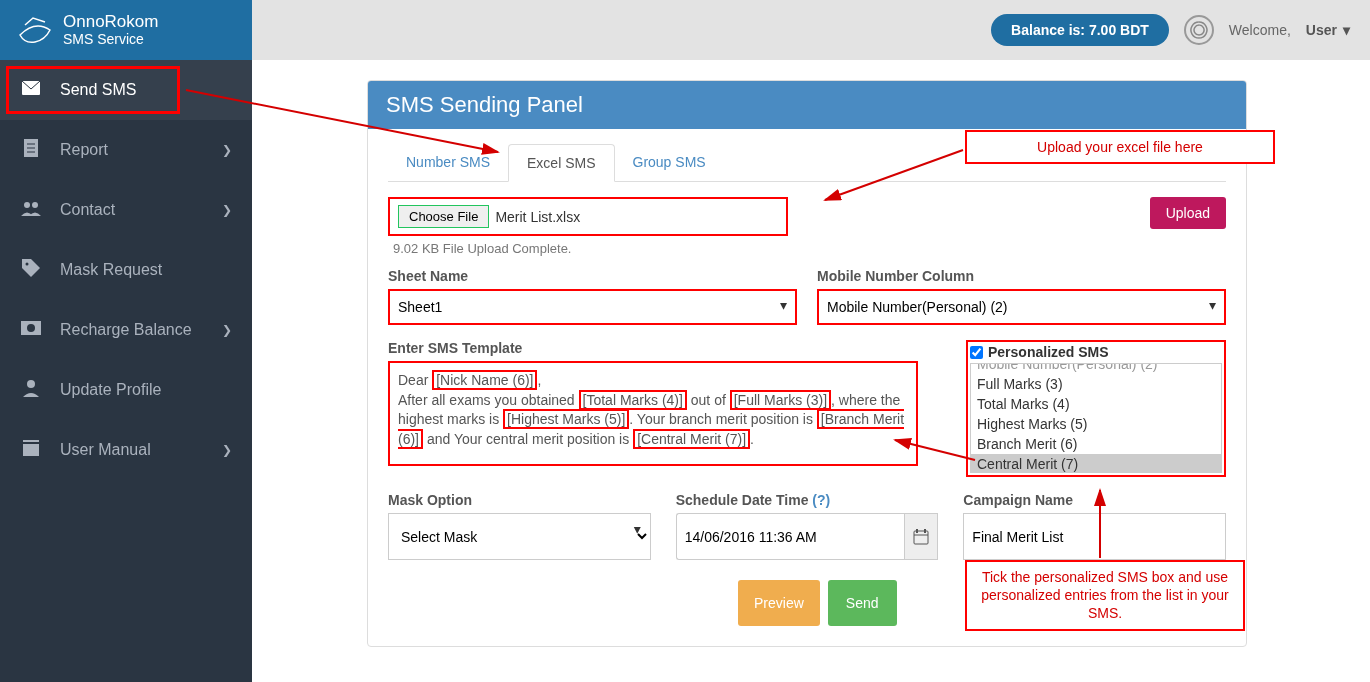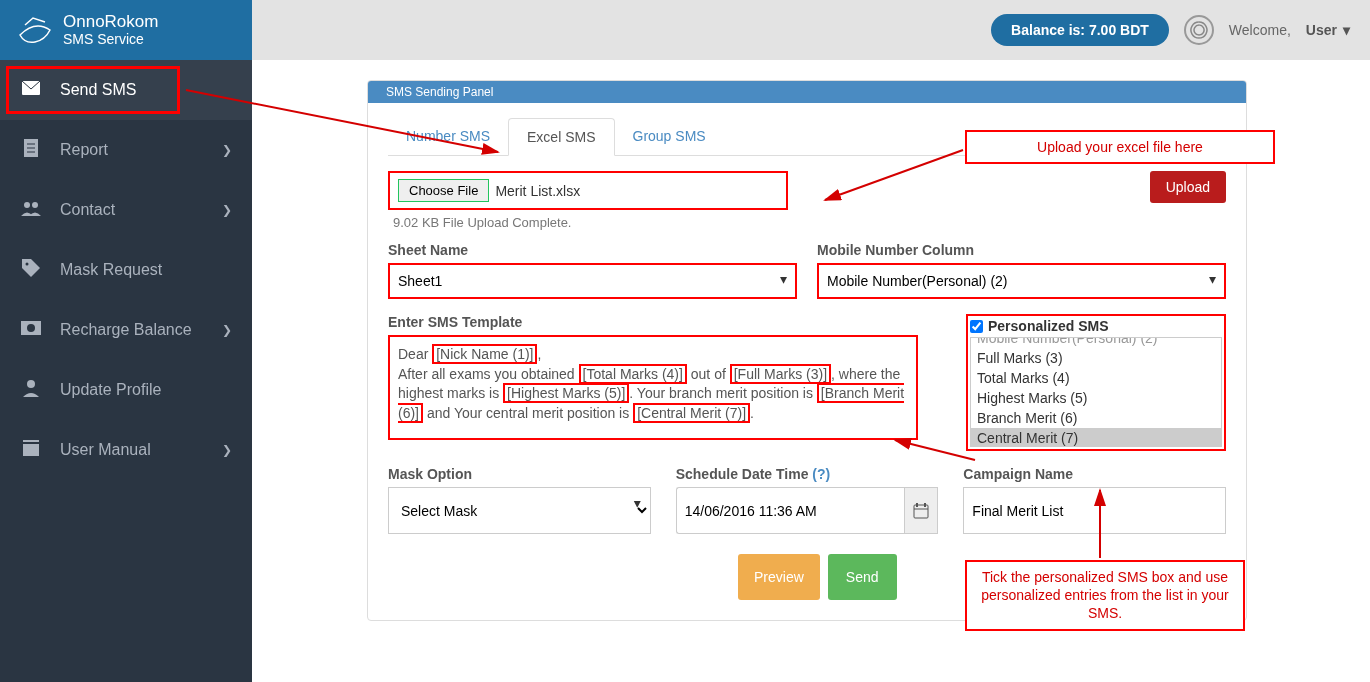--- a/index.html
+++ b/index.html
@@ -16,29 +16,29 @@
   .welcome{color:#666}
   .user-drop{font-weight:600;color:#555;display:flex;align-items:center;gap:6px}
   .main{display:flex;height:622px}
   .sidebar{width:252px;background:#2a3542;color:#aab2bd}
   .side-item{display:flex;align-items:center;height:60px;padding:0 20px;font-size:16px;cursor:pointer;position:relative}
   .side-item.active{background:#35404d;color:#fff}
   .side-item .icon{width:22px;margin-right:18px;text-align:center}
   .side-item .chev{margin-left:auto;font-size:12px}
   .content{flex:1;padding:20px 20px 20px 115px;position:relative}
   .panel{background:#fff;border:1px solid #ddd;border-radius:4px;overflow:hidden;width:880px}
-  .panel-head{background:#4a8bc2;color:#fff;padding:4px 18px;font-size:12px}
+  .panel-head{background:#4a8bc2;color:#fff;padding:11px 18px;font-size:22px}
   .panel-body{padding:15px 20px 20px}
   .tabs{display:flex;border-bottom:1px solid #ddd;margin-bottom:15px}
   .tab{padding:10px 18px;color:#4a8bc2;cursor:pointer;font-size:14px}
   .tab.active{border:1px solid #ddd;border-bottom:1px solid #fff;margin-bottom:-1px;border-radius:4px 4px 0 0;color:#555}
   .file-row{display:flex;align-items:flex-start;gap:10px;margin-bottom:5px}
   .file-picker{border:2px solid red;padding:6px 8px;display:flex;align-items:center;gap:6px;width:400px}
   .choose-btn{background:#efefef;border:1px solid #22c55e;padding:3px 10px;font-size:13px;cursor:pointer}
-  .upload-btn{margin-left:auto;background:#b91c1c;color:#fff;border:none;padding:8px 16px;border-radius:3px;cursor:pointer;font-size:14px}
+  .upload-btn{margin-left:auto;background:#be185d;color:#fff;border:none;padding:8px 16px;border-radius:3px;cursor:pointer;font-size:14px}
   .status{color:#777;font-size:13px;margin-bottom:12px;padding-left:5px}
   .row{display:flex;gap:20px;margin-bottom:15px}
   .col{flex:1}
   .label{font-weight:600;color:#555;margin-bottom:5px;font-size:14px}
   .select-red{border:2px solid red;height:36px;width:100%;padding:0 8px;background:#fff;font-size:14px;appearance:none;position:relative}
   .select-wrap{position:relative}
   .select-wrap::after{content:"▾";position:absolute;right:10px;top:8px;pointer-events:none;color:#333}
   .template-row{display:flex;gap:15px;margin-bottom:15px}
   .template-col{flex:1}
   .textarea-content{border:2px solid red;width:530px;height:105px;padding:8px;font-size:14px;line-height:1.4;color:#555;overflow:hidden}
@@ -190,21 +190,21 @@
                 <option>Mobile Number(Personal) (2)</option>
               </select>
             </div>
           </div>
         </div>
 
         <div class="template-row">
           <div class="template-col">
             <div class="label">Enter SMS Template</div>
             <div class="textarea-content">
-              <span>Dear </span><span class="tok">[Nick Name (1)]</span><span>,</span><br>
+              <span>Dear </span><span class="tok">[Nick Name (6)]</span><span>,</span><br>
               <span>After all exams you obtained </span><span class="tok">[Total Marks (4)]</span><span> out of </span><span class="tok">[Full Marks (3)]</span><span>, where the highest marks is </span><span class="tok">[Highest Marks (5)]</span><span>. Your branch merit position is </span><span class="tok">[Branch Merit (6)]</span><span> and Your central merit position is </span><span class="tok">[Central Merit (7)]</span><span>.</span>
             </div>
           </div>
           <div>
             <div class="pers-box">
               <div class="pers-head">
                 <input type="checkbox" checked="" style="">
                 <span>Personalized SMS</span>
               </div>
               <div class="pers-list" id="pers-list">

